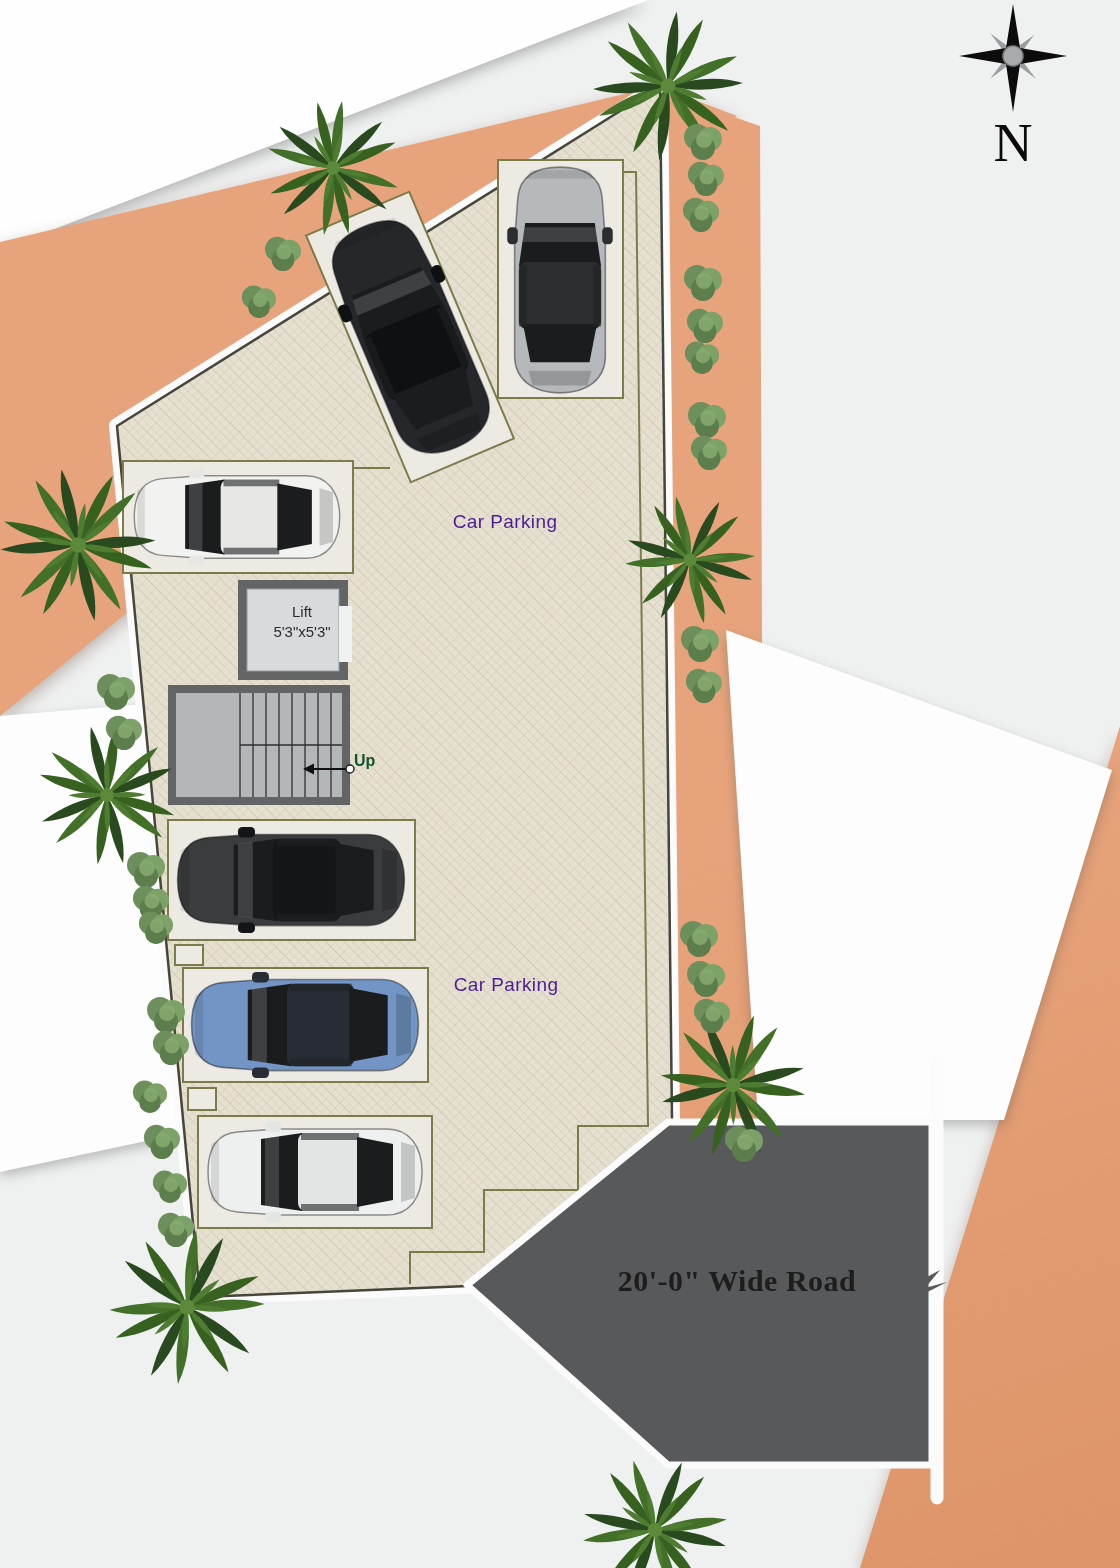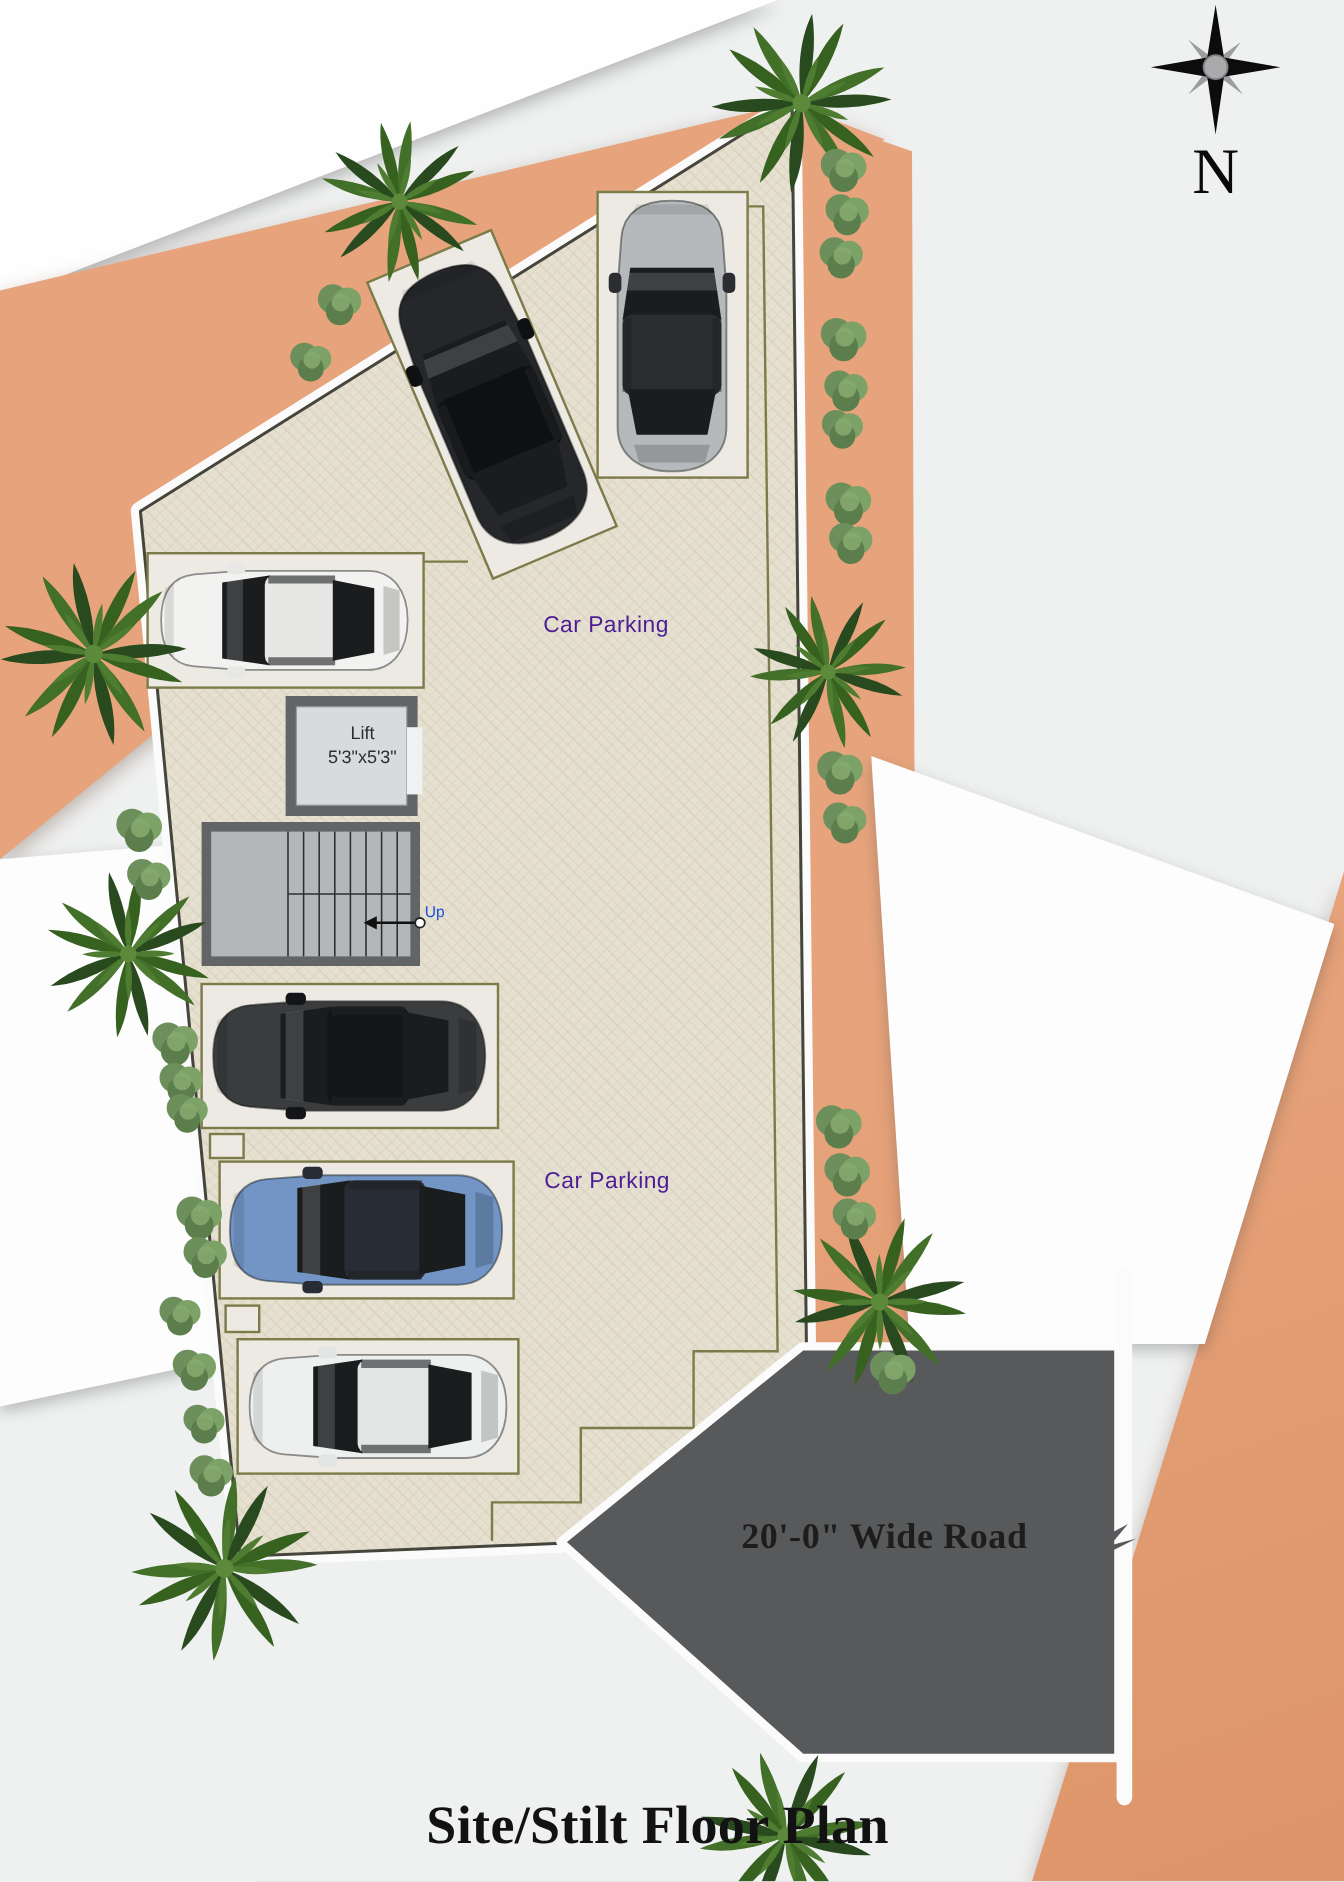--- a/index.html
+++ b/index.html
@@ -19,21 +19,21 @@
   .wedge-white-mr{position:absolute;inset:0;background:#fdfdfd;
     clip-path:polygon(726px 630px,1112px 770px,1004px 1120px,758px 1120px);}
   .sw3{filter:drop-shadow(0 5px 6px rgba(60,60,60,.3));}
   svg.layer{position:absolute;left:0;top:0;width:1120px;height:1568px;}
   svg.trees{pointer-events:none;}
   .car{position:absolute;transform-origin:center;}
   .label{position:absolute;color:#3a3a3a;white-space:nowrap;}
   .label.center{transform:translate(-50%,-50%);}
   .car-parking{font-size:19px;letter-spacing:.4px;color:#4c1d95;}
   .lift-label{width:110px;left:247px;top:602px;text-align:center;font-size:15px;line-height:1.3;color:#2c2c2c;}
-  .up-label{left:354px;top:752px;font-size:13px;font-weight:normal;color:#1d4ed8;}
+  .up-label{left:354px;top:752px;font-size:16px;font-weight:bold;color:#14532d;}
   .road-label{left:737px;top:1281px;font-family:"Liberation Serif",serif;font-size:30px;font-weight:600;color:#1d1d1d;letter-spacing:.5px;}
   .plan-title{left:548px;top:1521px;font-family:"Liberation Serif",serif;font-size:45px;font-weight:bold;color:#121212;letter-spacing:.3px;}
   .compass{position:absolute;left:953px;top:0px;width:120px;height:175px;text-align:center;}
   .compass .n{position:absolute;left:0;right:0;top:112px;font-family:"Liberation Serif",serif;font-size:54px;color:#0a0a0a;}
 </style>
 </head>
 <body>
 
 <div class="stage">
 
@@ -381,21 +381,20 @@
   </svg>
 
   <div class="label center car-parking" style="left:505px;top:522px;">Car Parking</div>
   <div class="label center car-parking" style="left:506px;top:985px;">Car Parking</div>
   <div class="label lift-label">
     <div>Lift</div>
     <div>5'3"x5'3"</div>
   </div>
   <div class="label up-label">Up</div>
   <div class="label center road-label">20'-0" Wide Road</div>
-  <div class="label center plan-title">Site/Stilt Floor Plan</div>
 
   <div class="compass">
     <svg width="120" height="120" viewBox="0 0 120 120">
       <path d="M60 8 L66.5 49.5 L112 56 L66.5 62.5 L60 108 L53.5 62.5 L8 56 L53.5 49.5 Z" transform="rotate(45 60 56) translate(60 56) scale(0.62) translate(-60 -56)" fill="#9b9da0"></path>
       <path d="M60 4 L67 48 L114 56 L67 64 L60 112 L53 64 L6 56 L53 48 Z" fill="#0c0c0c"></path>
       <circle cx="60" cy="56" r="10" fill="#a8aaac" stroke="#7e8082" stroke-width="1.5"></circle>
     </svg>
     <div class="n">N</div>
   </div>
 

